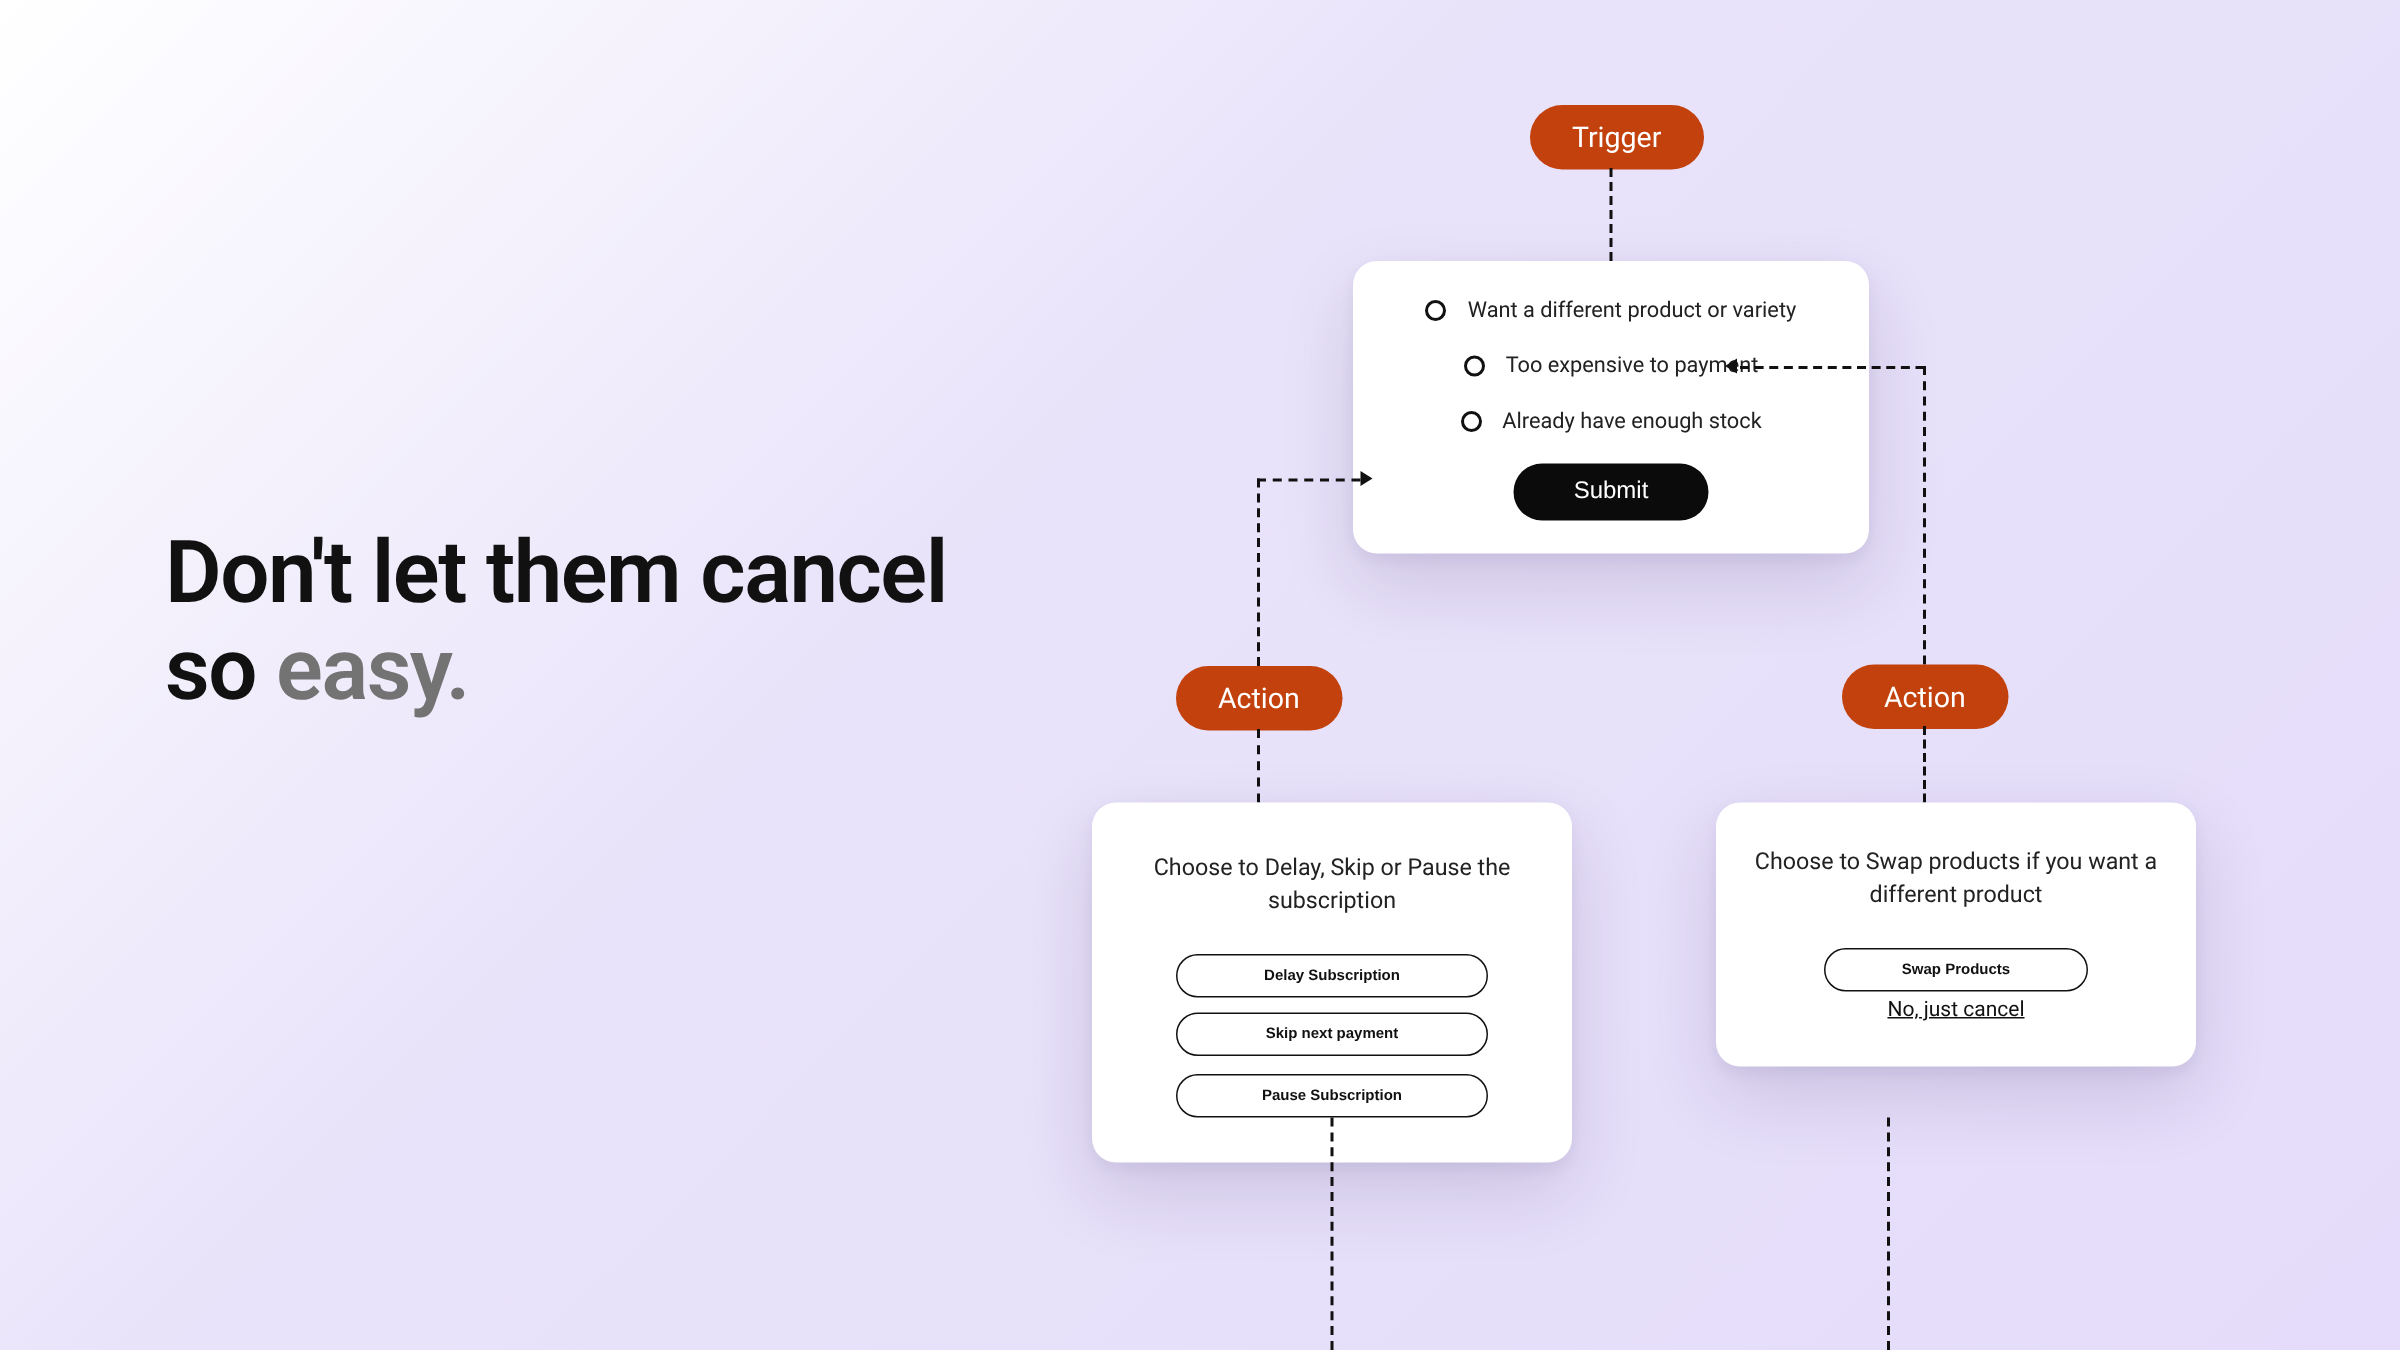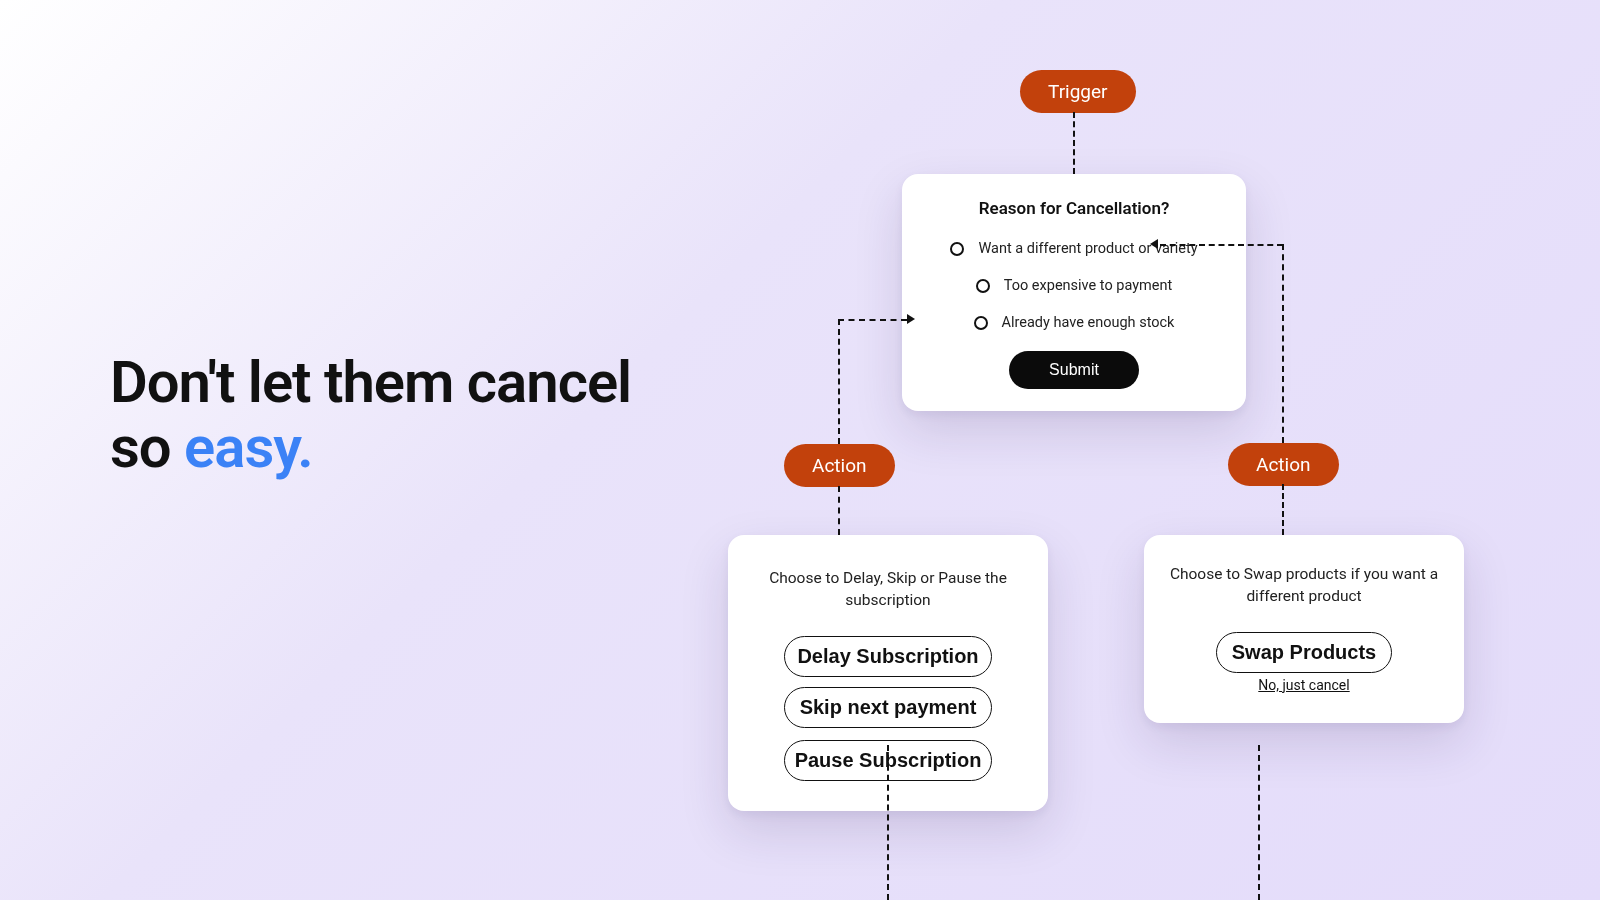--- a/index.html
+++ b/index.html
@@ -11,21 +11,21 @@
   .headline {
     position: absolute;
     left: 110px;
     top: 350px;
     font-size: 58px;
     font-weight: 600;
     letter-spacing: -1px;
     line-height: 1.12;
     color: #111;
   }
-  .headline .accent { color: #3b82f6; text-align: center; }
+  .headline .accent { color: #737373; text-align: center; }
   .pill {
     position: absolute;
     background: #c2410c;
     color: #fff;
     font-size: 19px;
     padding: 10px 28px;
     border-radius: 999px;
     font-weight: 400;
   }
   .card {
@@ -44,21 +44,21 @@
     border: none; border-radius: 999px; padding: 10px 40px; font-size: 16px;
     cursor: pointer;
   }
   
   .action-card-left { left: 728px; top: 535px; width: 320px; padding: 32px 24px 30px; text-align: center; }
   .action-card-right { left: 1144px; top: 535px; width: 320px; padding: 28px 22px 30px; text-align: center; }
   .card-text { font-size: 15.5px; color: #222; line-height: 1.45; margin-bottom: 24px; }
   .outline-btn {
     display: block; width: 208px; margin: 0 auto 10px; background: #fff;
     border: 1.5px solid #111; border-radius: 999px; padding: 8px 0;
-    font-size: 20px; font-weight: 600; color: #111; cursor: pointer;
+    font-size: 10px; font-weight: 600; color: #111; cursor: pointer;
   }
   .outline-btn:last-of-type { margin-bottom: 0; margin-top: 12px; }
   .action-card-right .outline-btn { width: 176px; margin-bottom: 4px; margin-top: 20px;}
   .cancel-link { font-size: 14px; color: #111; text-decoration: underline; cursor: pointer; }
   
   .vline, .hline { position: absolute; border-color: #111; border-style: dashed; }
   .vline { border-left-width: 2px; border-top: none; border-right: none; border-bottom: none; width: 0; }
   .hline { border-top-width: 2px; border-left: none; border-right: none; border-bottom: none; height: 0; }
   .arrow {
     position: absolute; width: 0; height: 0; border-style: solid;
@@ -76,21 +76,20 @@
   </div>
 </div>
 
 <div class="pill" style="left:1020px; top:70px;">
   <span>Trigger</span>
 </div>
 
 <div class="vline" style="left:1073px; top:112px; height:62px;"></div>
 
 <div class="card reason-card">
-  <div class="reason-title">Reason for Cancellation?</div>
   <div class="radio-row">
     <span class="radio"></span>
     <span>Want a different product or variety</span>
   </div>
   <div class="radio-row">
     <span class="radio"></span>
     <span>Too expensive to payment</span>
   </div>
   <div class="radio-row">
     <span class="radio"></span>

